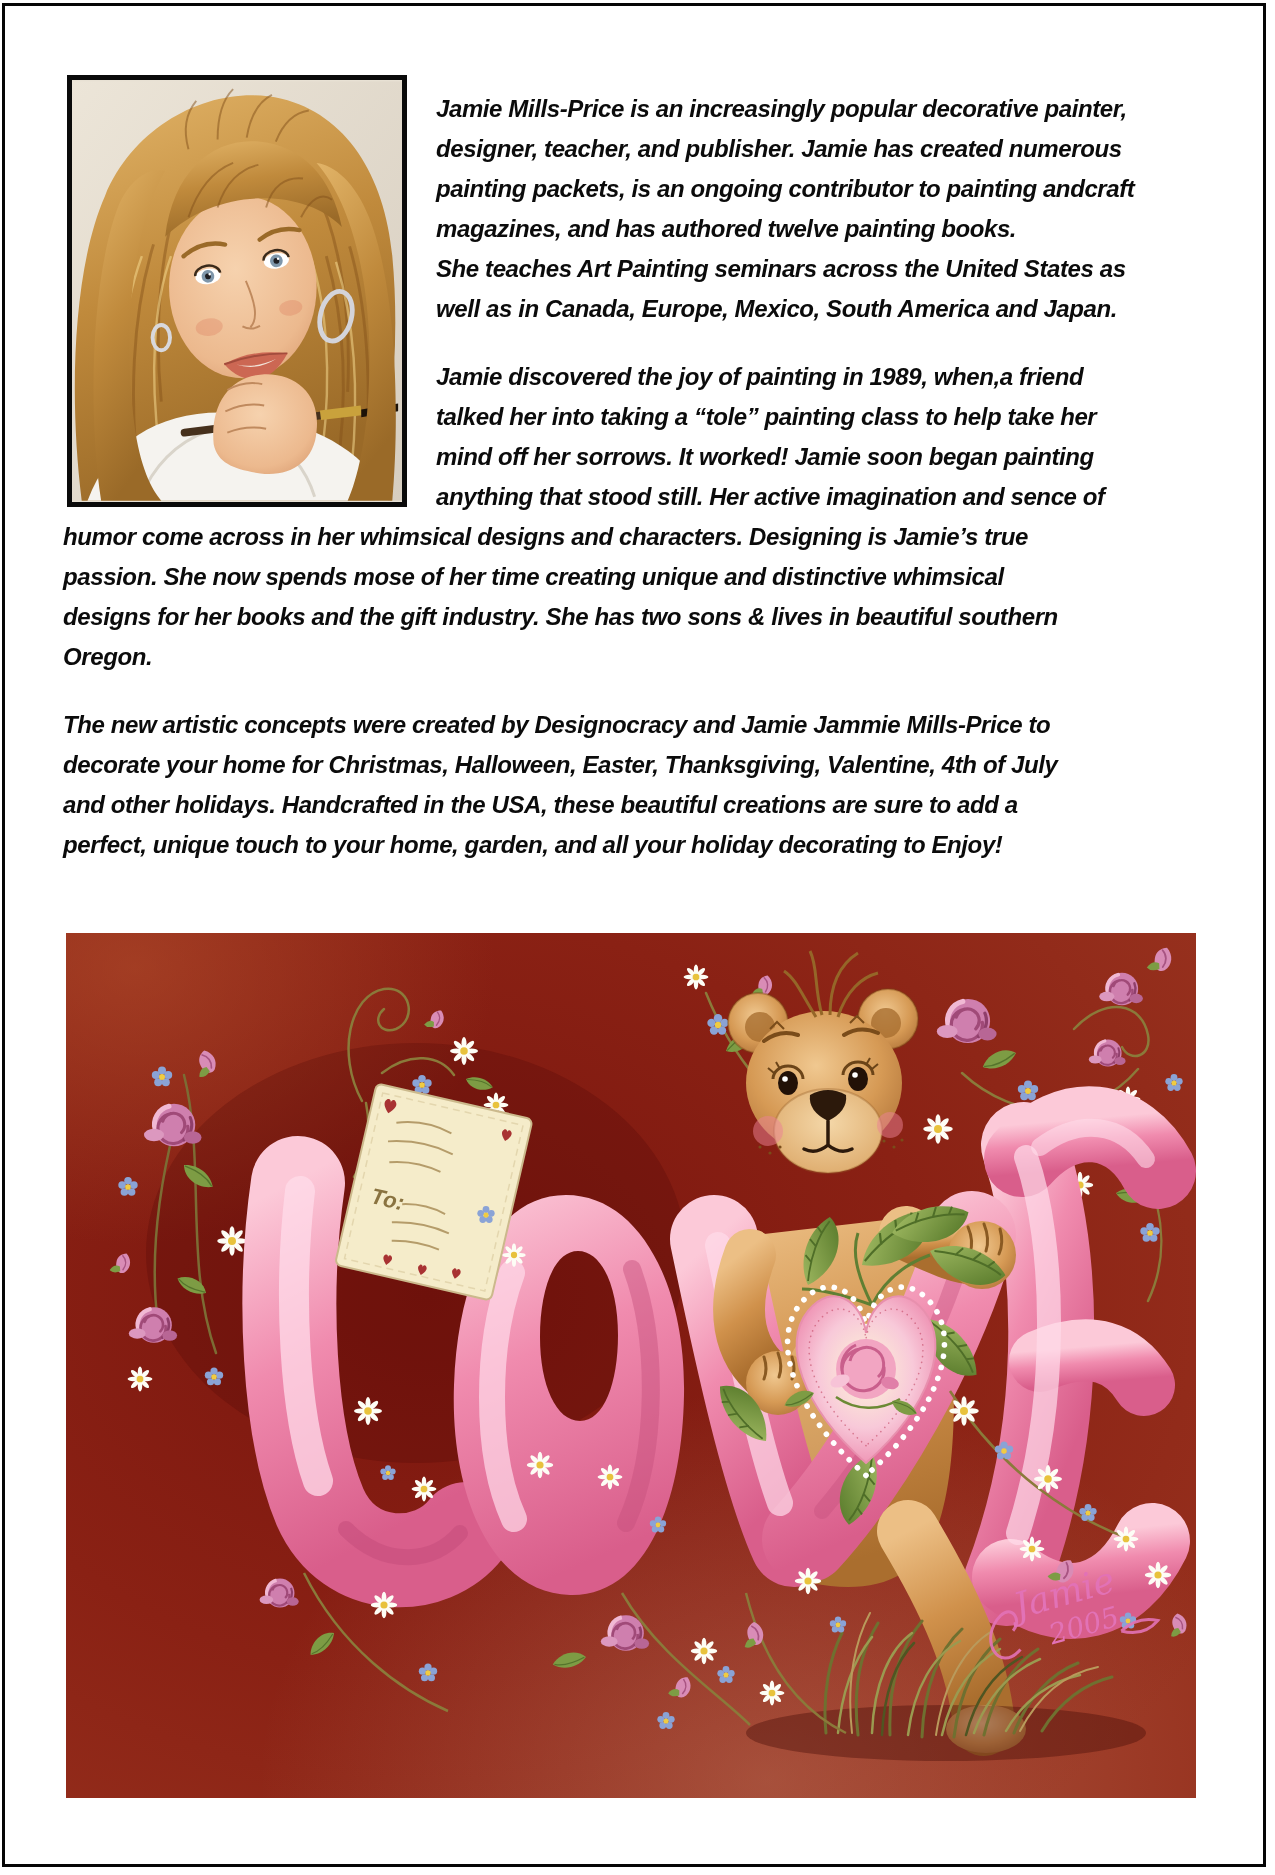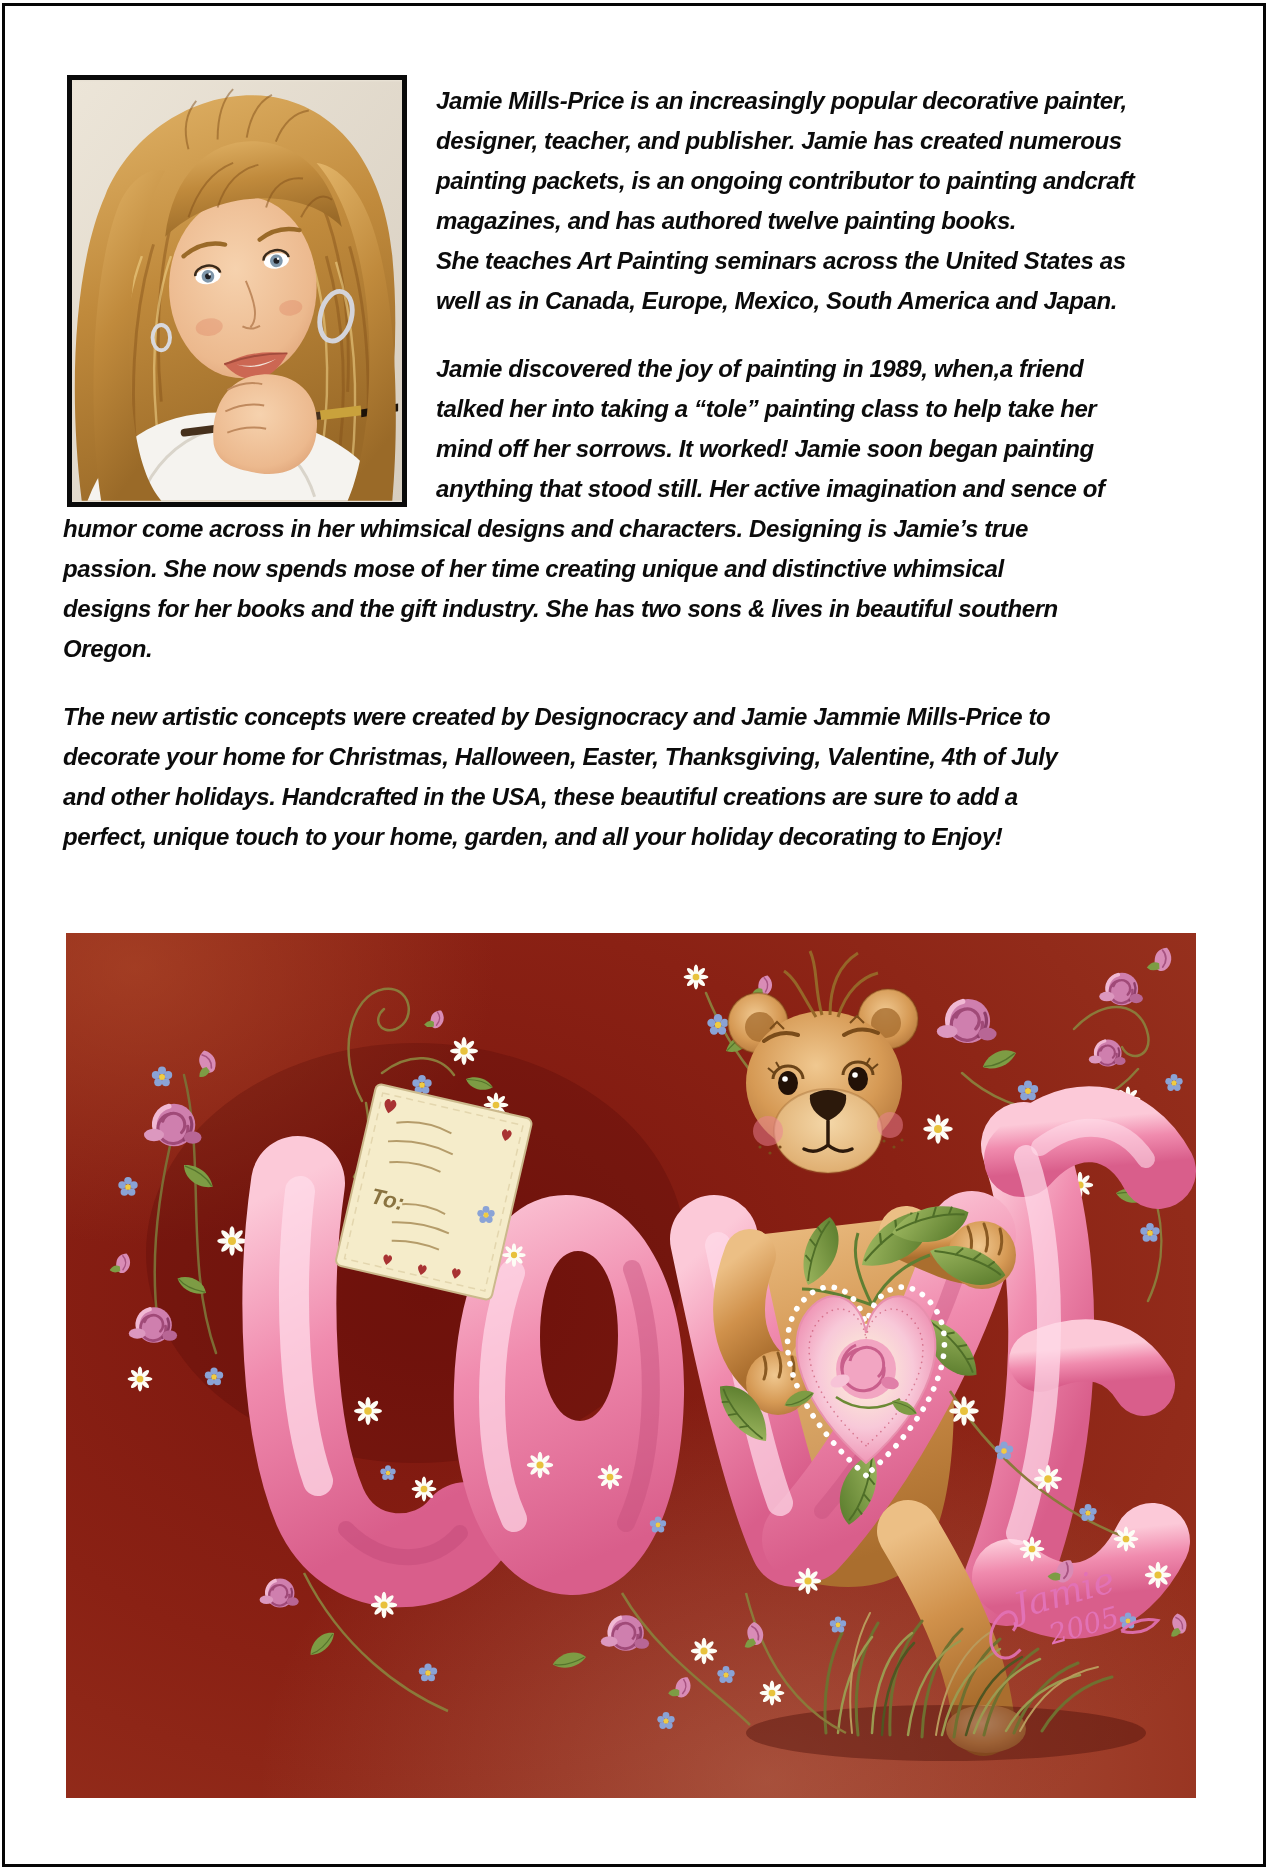--- a/index.html
+++ b/index.html
@@ -11,21 +11,21 @@
     position:absolute;left:2px;top:3px;right:9px;bottom:8px;
     border:3px solid #050505;pointer-events:none;
   }
   .bio-text{
     position:absolute;left:63px;top:75px;width:1192px;
     color:#0b0b0b;font-weight:bold;font-style:italic;
     font-size:24px;line-height:40px;letter-spacing:-0.4px;
   }
   .photo-spacer{float:left;width:373px;height:430px;}
   p.bio-p{margin:0 0 28px 0;white-space:pre-line;}
-  p#bio-p1{margin-top:6px;}
+  p#bio-p1{margin-top:14px;}
   .photo-frame{
     position:absolute;left:67px;top:75px;width:340px;height:432px;
     border:5px solid #0a0a0a;box-sizing:border-box;background:#e8e1d4;
   }
   .photo-frame svg{display:block;width:100%;height:100%;}
   .painting{
     position:absolute;left:66px;top:933px;width:1130px;height:865px;
   }
   .painting svg{display:block;width:100%;height:100%;}
   text{user-select:none;}

